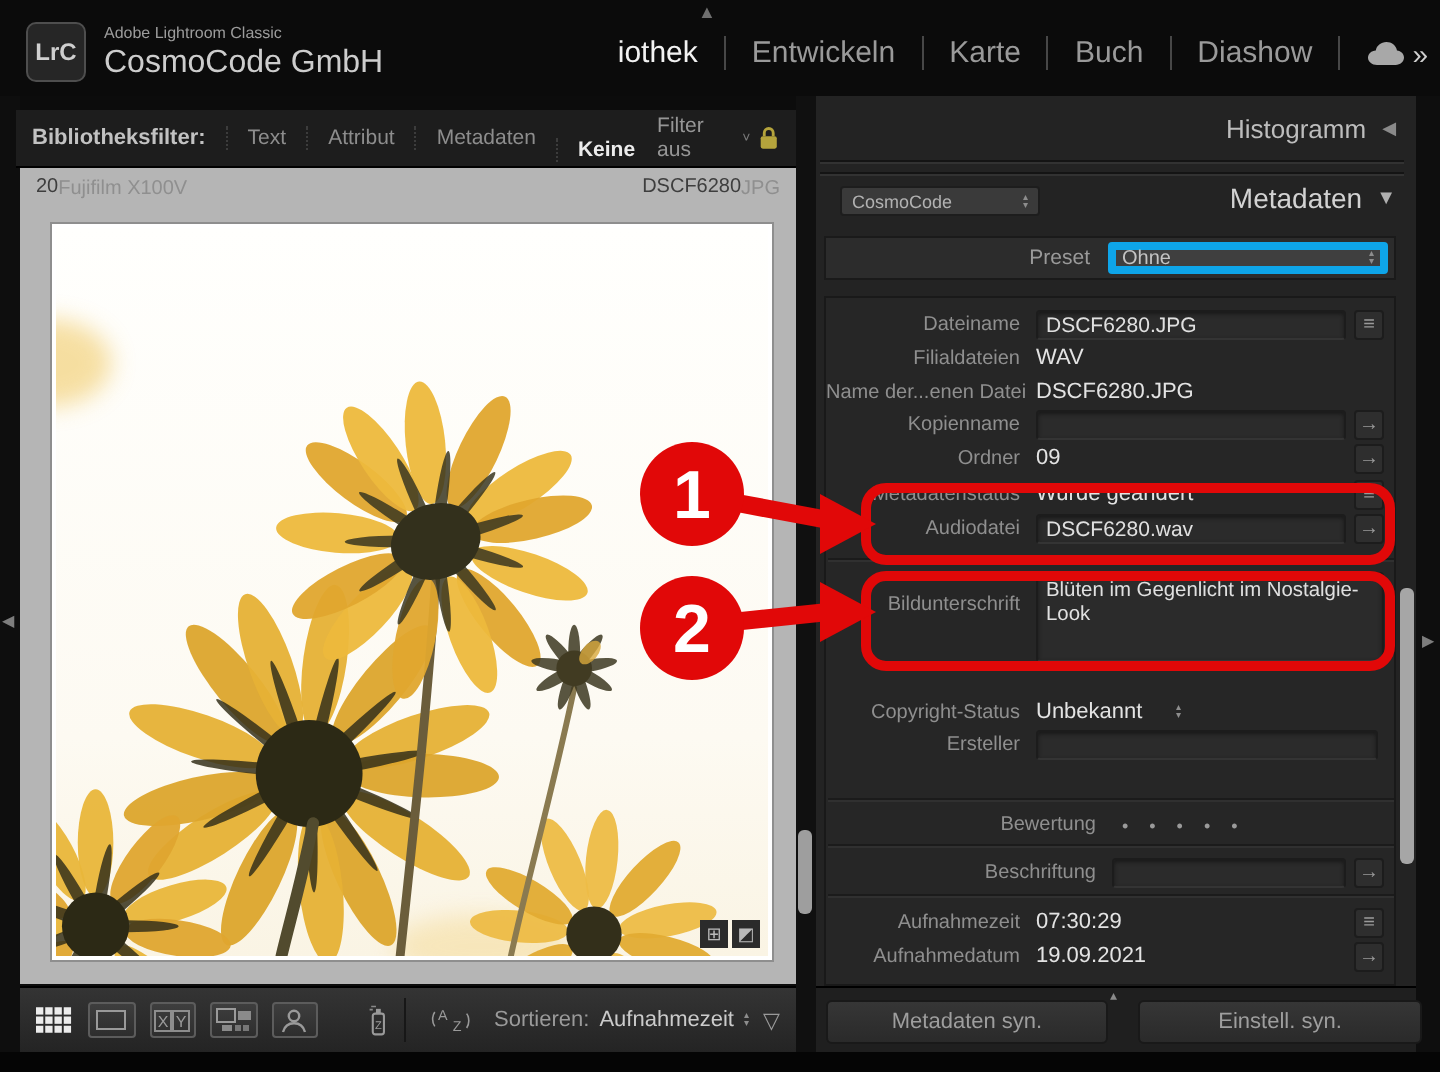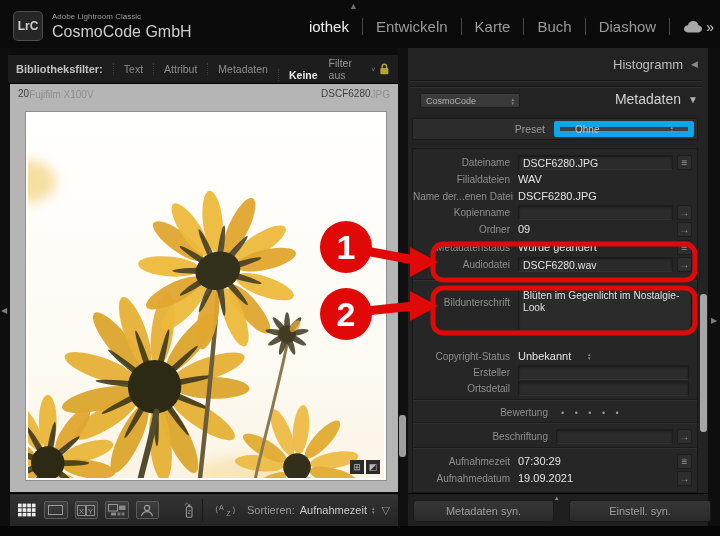--- a/index.html
+++ b/index.html
@@ -86,22 +86,22 @@
     background:#3a3a3a; border:1px solid #1d1d1d; border-radius:2px; color:#b2b2b2;
     font-size:9px; display:flex; align-items:center; padding:0 5px; }
   #view-preset .spin { margin-left:auto; }
   #meta-title { position:absolute; right:0; top:1px; display:flex; align-items:center; gap:7px; }
   #meta-title .mt { font-size:14px; color:#d2d2d2; }
   #meta-title .marr { font-size:10px; color:#b0b0b0; }
   #preset-row { position:absolute; left:4px; top:70px; width:286px; height:22px;
     background:#2c2c2c; border:1px solid #1a1a1a; }
   #preset-label { position:absolute; right:152px; top:4px; font-size:10.5px; color:#9a9a9a; }
   #preset-dd { position:absolute; left:141px; top:2px; width:140px; height:16px;
-    background:#3f3f3f; border:6px solid #0ea5e9; border-radius:2px; color:#c4c4c4;
-    font-size:10px; display:flex; align-items:center; padding:0 15px; }
+    background:#3f3f3f; border:4px solid #0ea5e9; border-radius:2px; color:#c4c4c4;
+    font-size:10px; display:flex; align-items:center; padding:0 3px; }
   #preset-dd .spin { margin-left:auto; }
 
   #fields { position:absolute; left:4px; top:100px; width:286px; height:345px;
     background:#262626; border:1px solid #191919; }
   .mrow { position:absolute; left:0; width:100%; height:15px; }
   .mlabel { position:absolute; left:0; top:2px; width:97px; text-align:right;
     font-size:10px; color:#8f8f8f; white-space:nowrap; }
   .mlabel.wide { width:135px; }
   .mvalue { position:absolute; left:105px; top:1px; font-size:11px; color:#e3e3e3; white-space:nowrap; }
   .minput { position:absolute; left:105px; top:0; height:15px; background:#2b2b2b;
@@ -471,24 +471,20 @@
         <span class="mvalue">Unbekannt</span>
         <span class="spin" id="status-spin">
           <span>▴</span>
             <span>▾</span>
         </span>
       </div>
       <div class="mrow" style="top:216px;">
         <span class="mlabel">Ersteller</span>
         <div class="minput" style="right:8px;"></div>
       </div>
-      <div class="mrow" style="top:232px;">
-        <span class="mlabel">Ortsdetail</span>
-        <div class="minput" style="right:8px;"></div>
-      </div>
       <div class="fsep" style="top:250px;"></div>
       <div class="mrow" style="top:256px;">
         <span class="mlabel wide">Bewertung</span>
         <span id="rating-dots">• • • • •</span>
       </div>
       <div class="fsep" style="top:273px;"></div>
       <div class="mrow" style="top:280px;">
         <span class="mlabel wide">Beschriftung</span>
         <div class="minput" style="left:143px; right:24px;"></div>
         <span class="mbtn">→</span>

